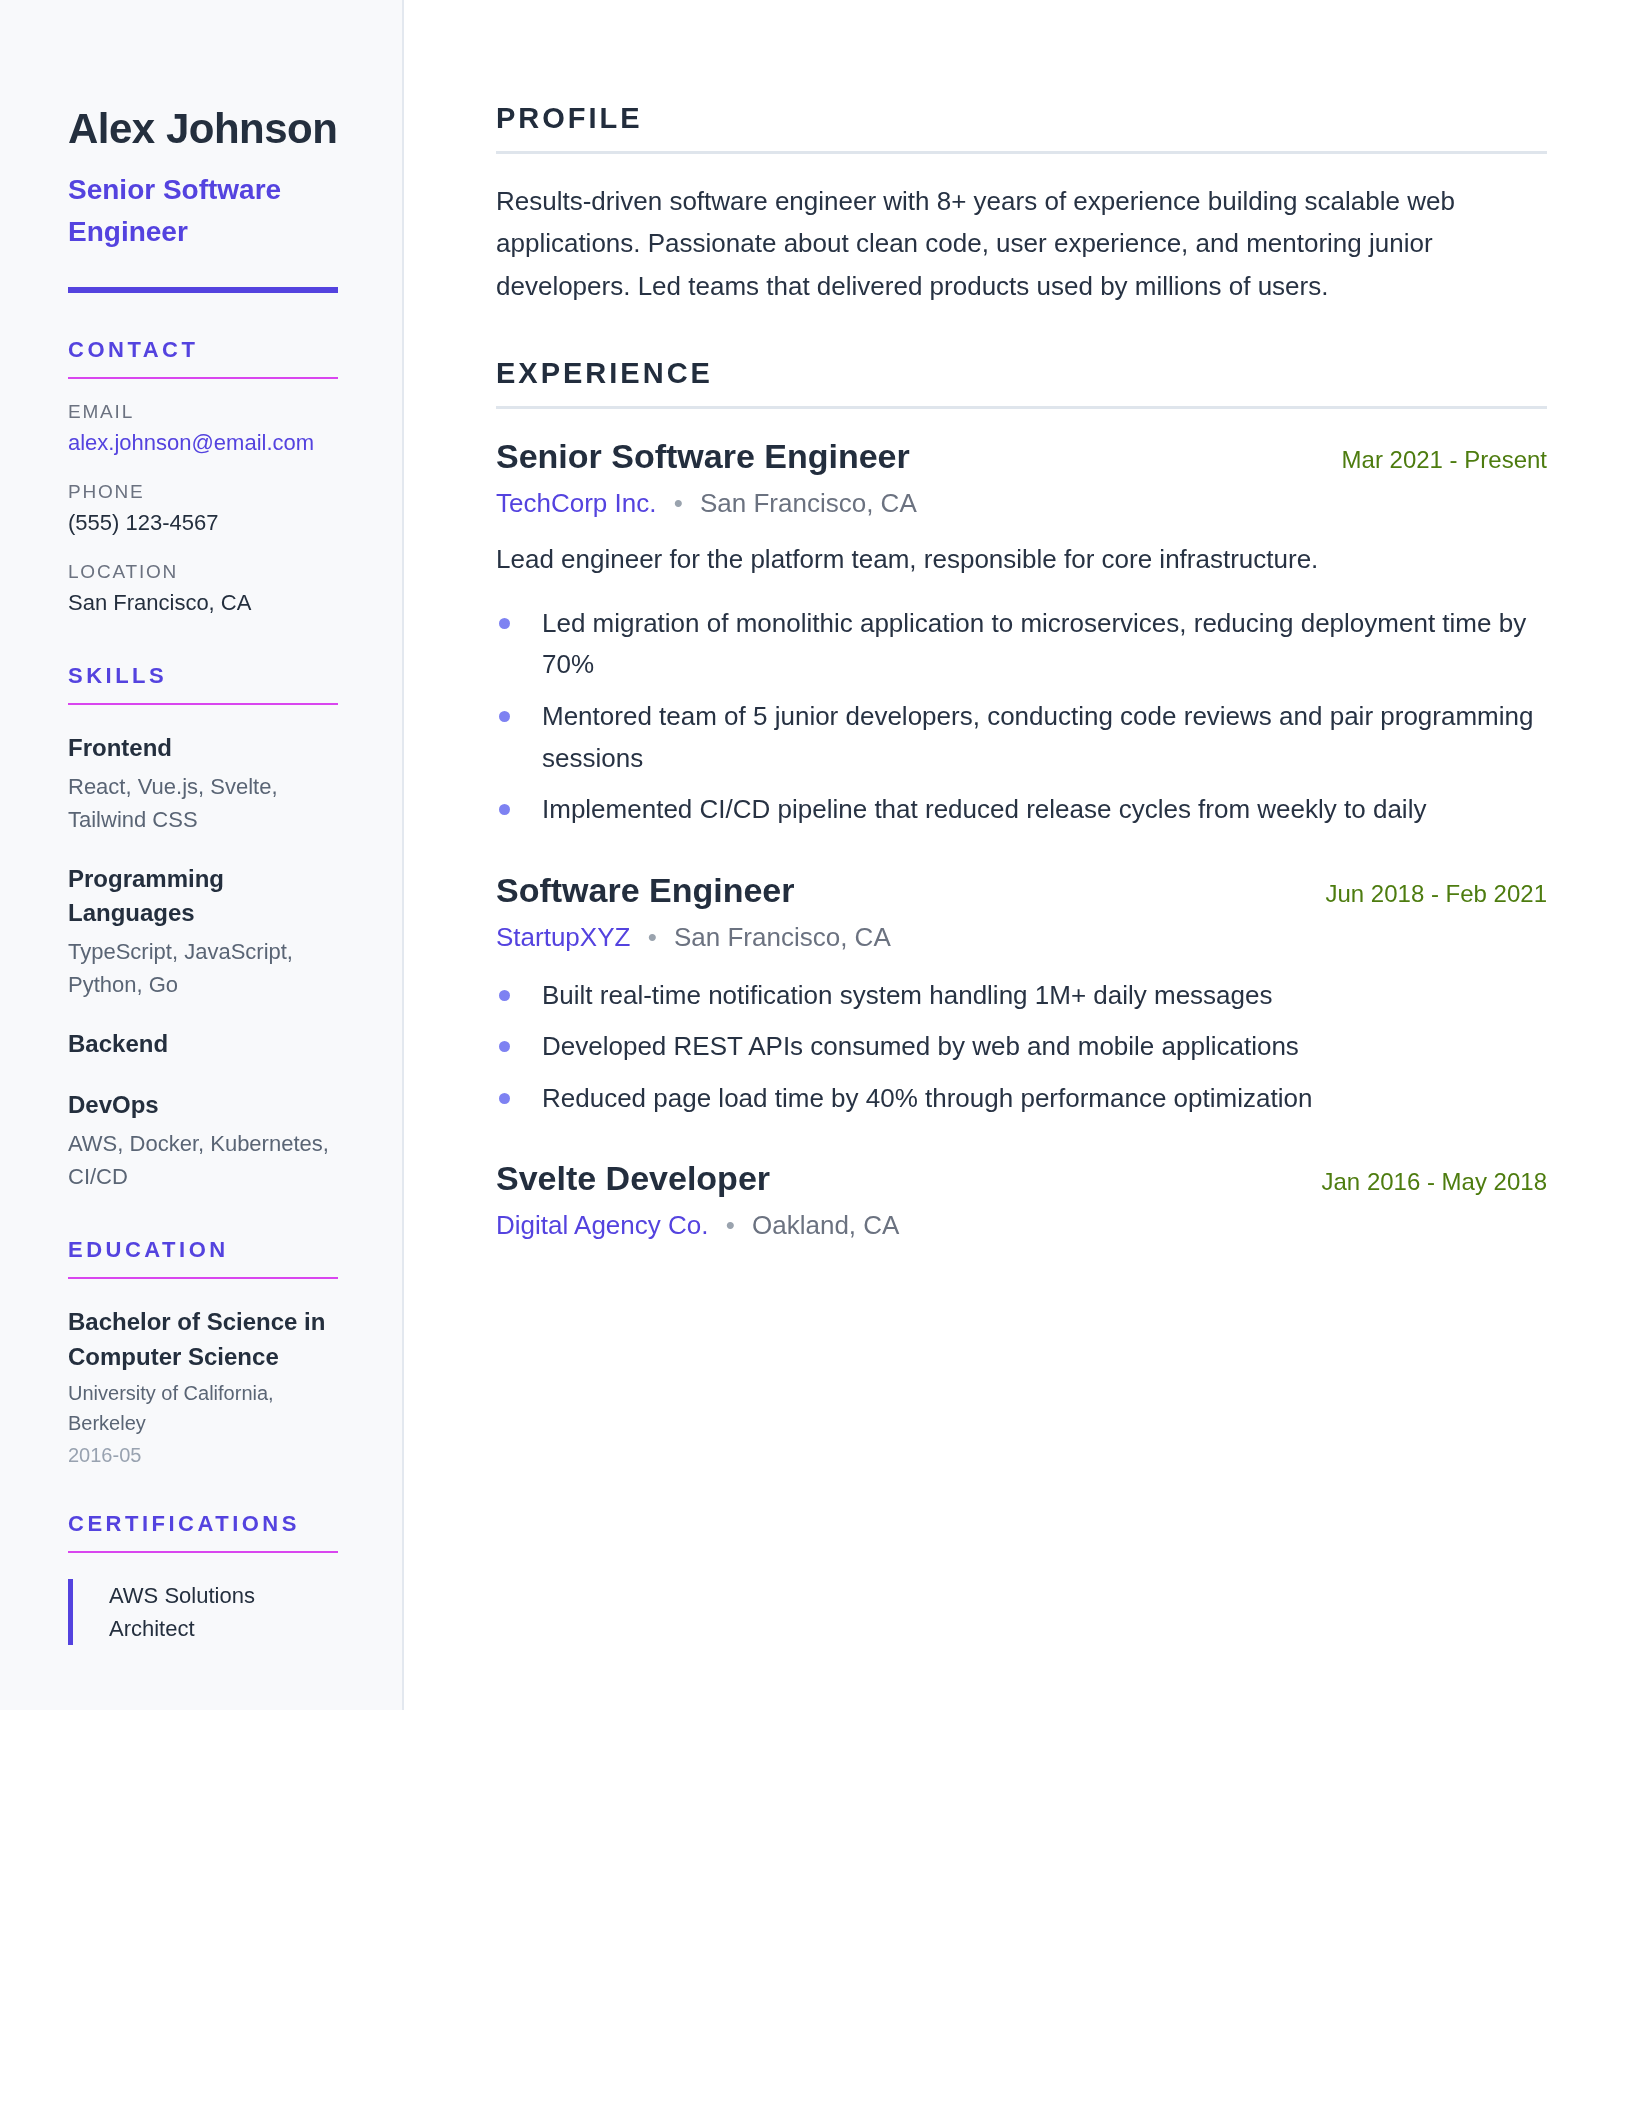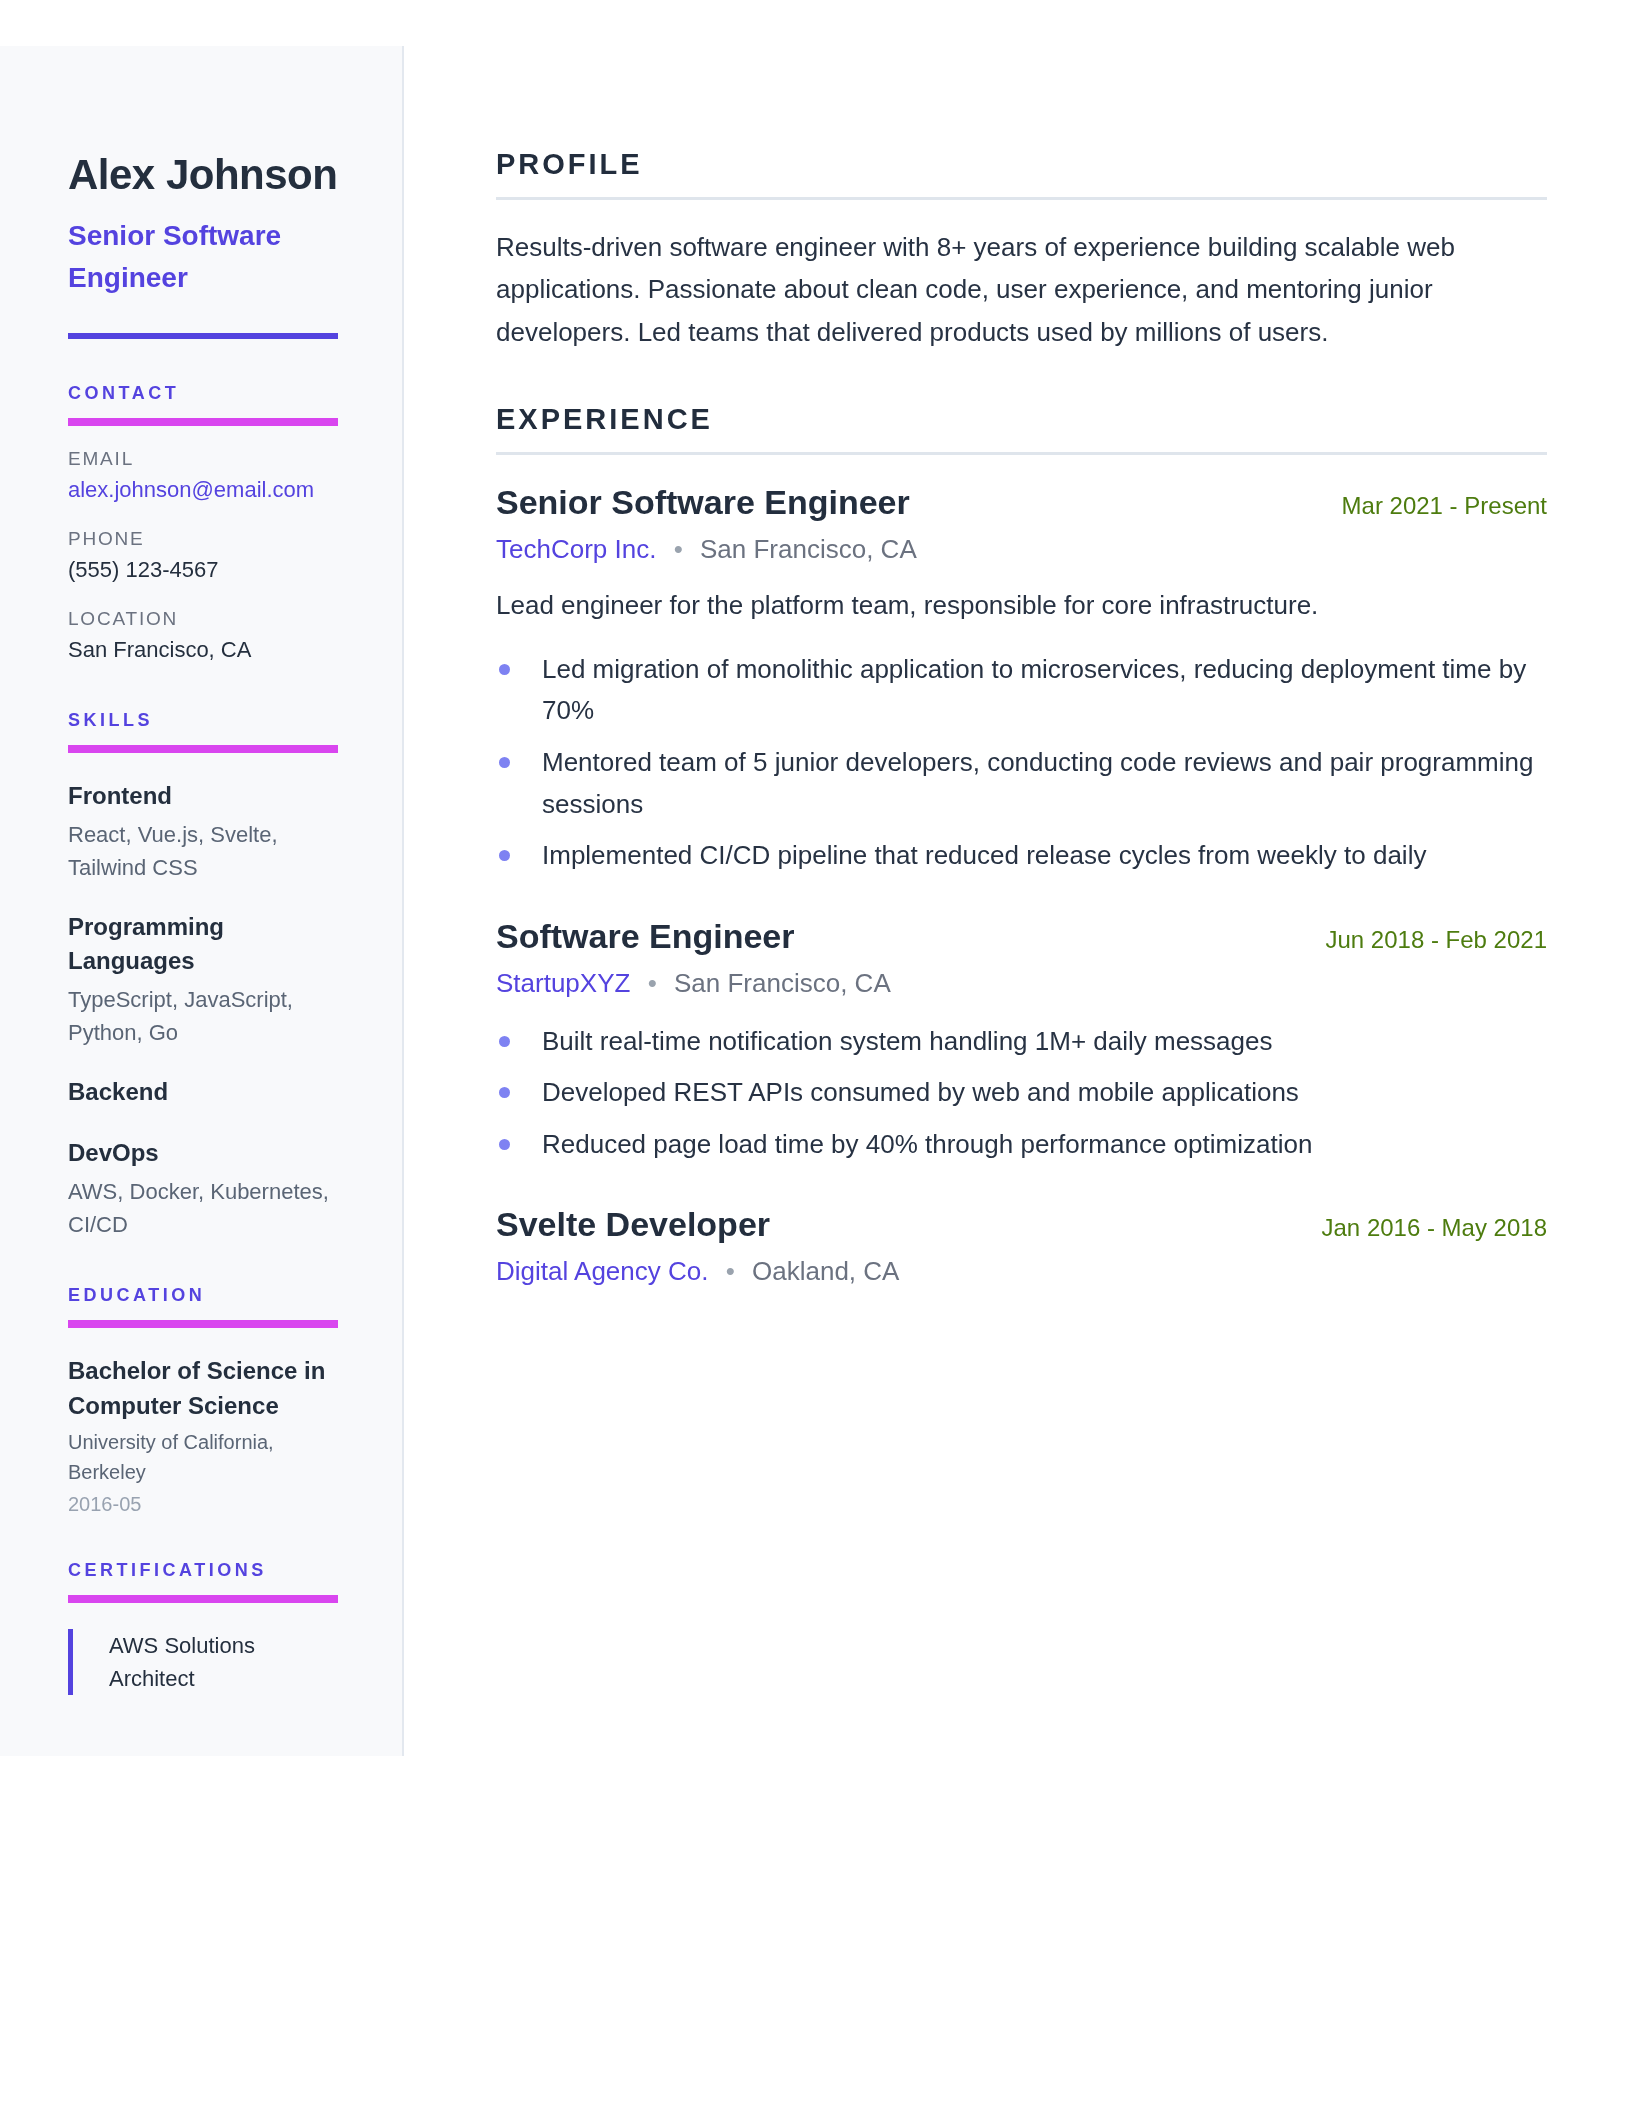--- a/index.html
+++ b/index.html
@@ -8,21 +8,20 @@
     font-family: "Liberation Sans", sans-serif;
     background: #ffffff;
     color: #242F3E;
   }
   .page {
     position: relative;
     width: 1632px;
     height: 1924px;
     background: #ffffff;
     overflow: hidden;
-    margin-top: 46px;
   }
   .layout { display: flex; align-items: flex-start; }
 
   
   .sidebar {
     width: 404px;
     height: 1710px;
     flex: 0 0 404px;
     background: #F8F9FB;
     border-right: 2px solid #E3E8EF;
@@ -44,26 +43,26 @@
     color: var(--accent, #5443DF);
   }
   .accent-rule {
     height: 6px;
     background: var(--accent, #5443DF);
     margin-top: 34px;
   }
   .side-section { margin-top: 44px; }
   .side-heading {
     margin: 0;
-    font-size: 18px;
+    font-size: 22px;
     font-weight: 700;
     letter-spacing: 3.5px;
     color: var(--accent, #5443DF);
     padding-bottom: 14px;
-    border-bottom: 8px solid #d946ef;
+    border-bottom: 2px solid #d946ef;
   }
   .contact-group { margin-top: 22px; }
   .contact-label {
     font-size: 19px;
     letter-spacing: 1.8px;
     color: #6B7280;
   }
   .contact-value {
     margin-top: 5px;
     font-size: 22px;

